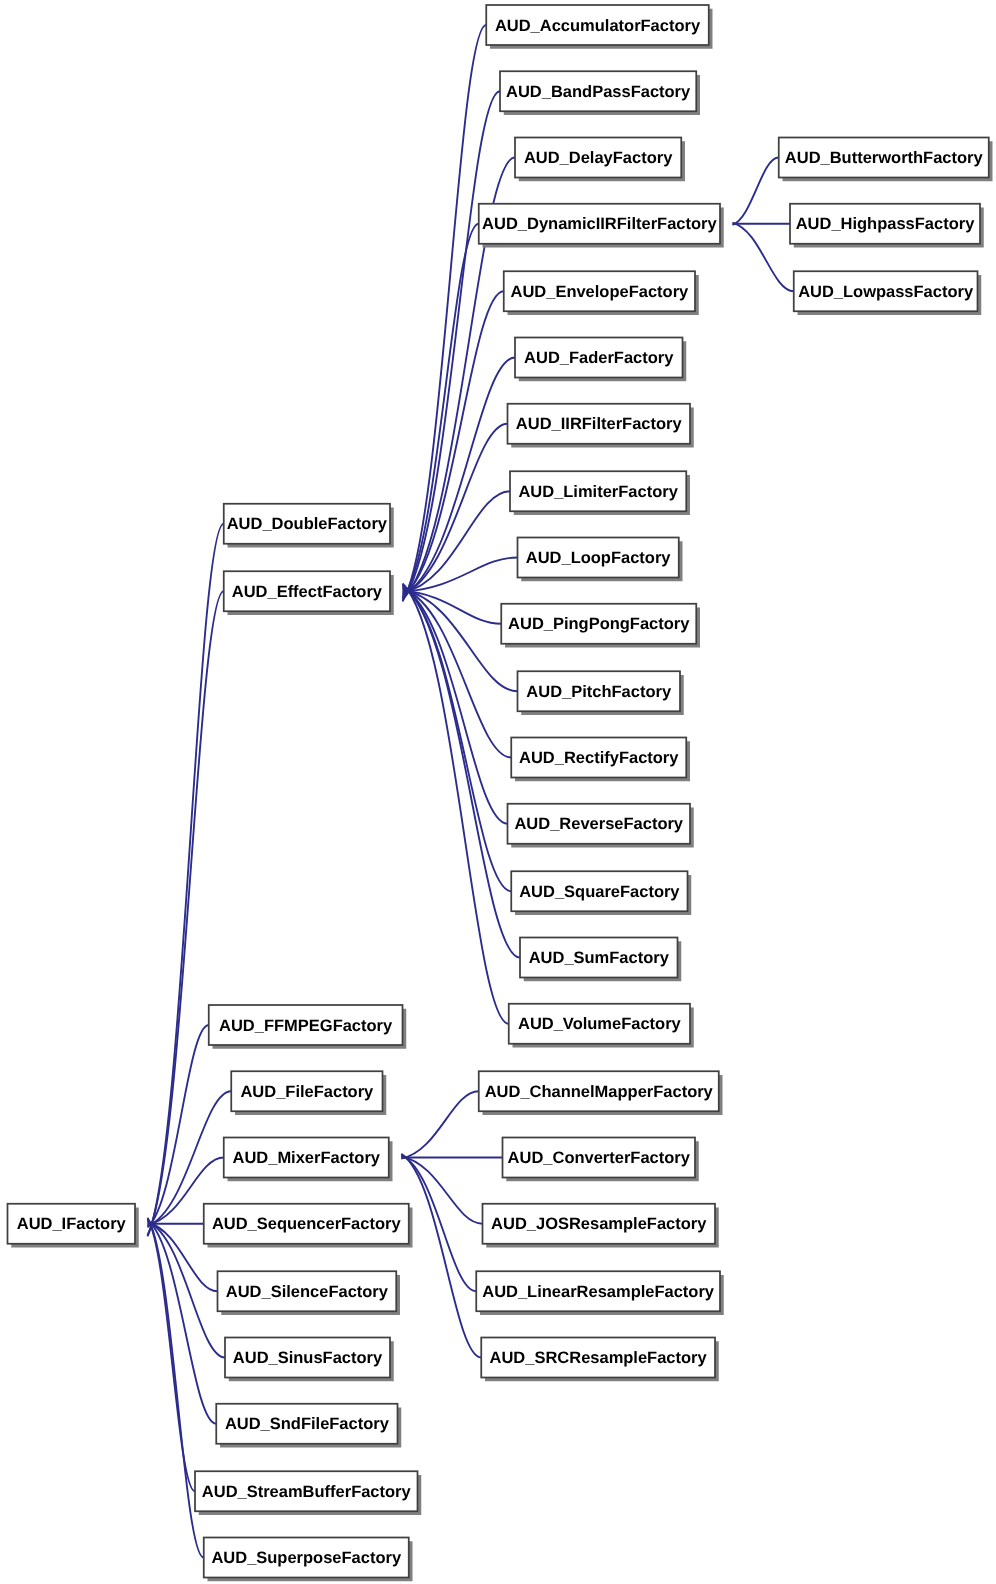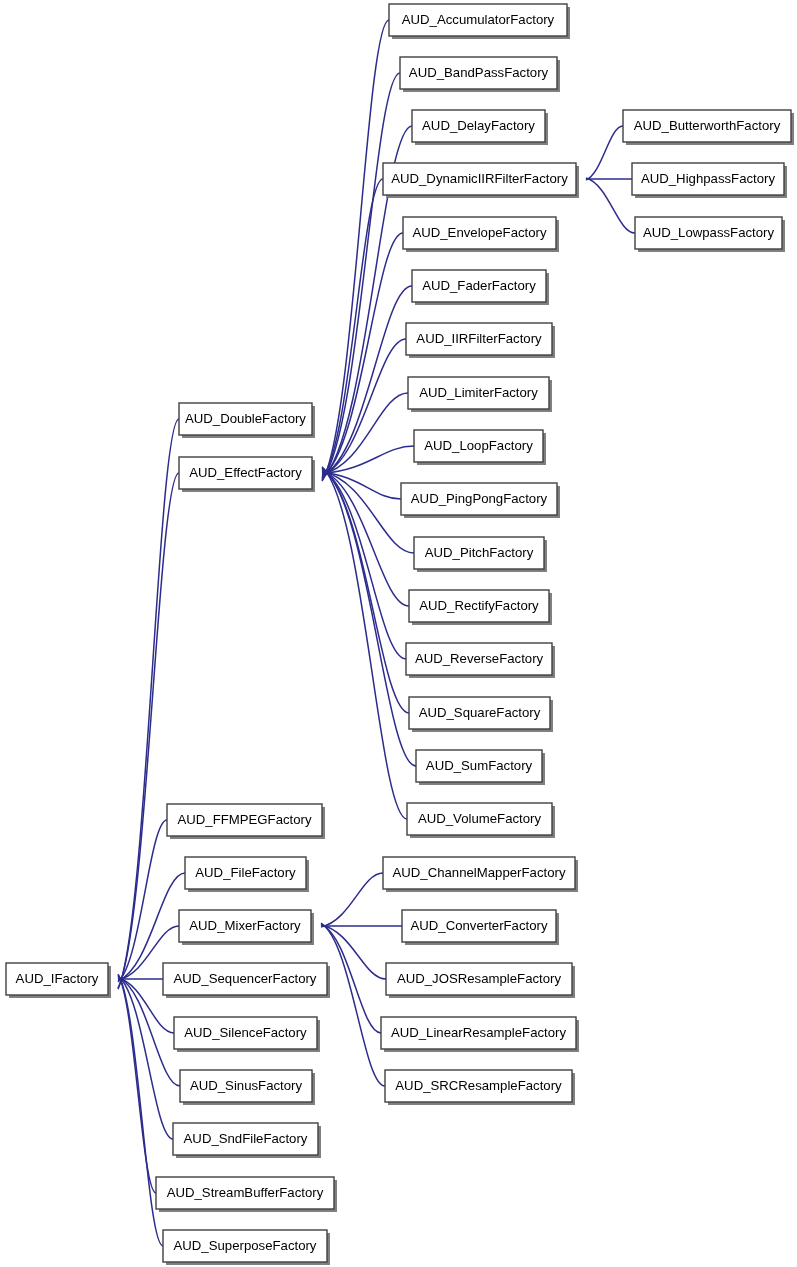--- a/index.html
+++ b/index.html
@@ -10,20 +10,21 @@
   body {
     width: 797px;
     height: 1267px;
     font-family: "Liberation Sans", sans-serif;
     overflow: hidden;
   }
   #diagram-root {
     position: relative;
     width: 797px;
     height: 1267px;
+    font-weight: bold;
   }
   svg#graph {
     display: block;
     width: 797px;
     height: 1267px;
   }
   .node-box {
     fill: #ffffff;
     stroke: #404040;
     stroke-width: 1.4;

